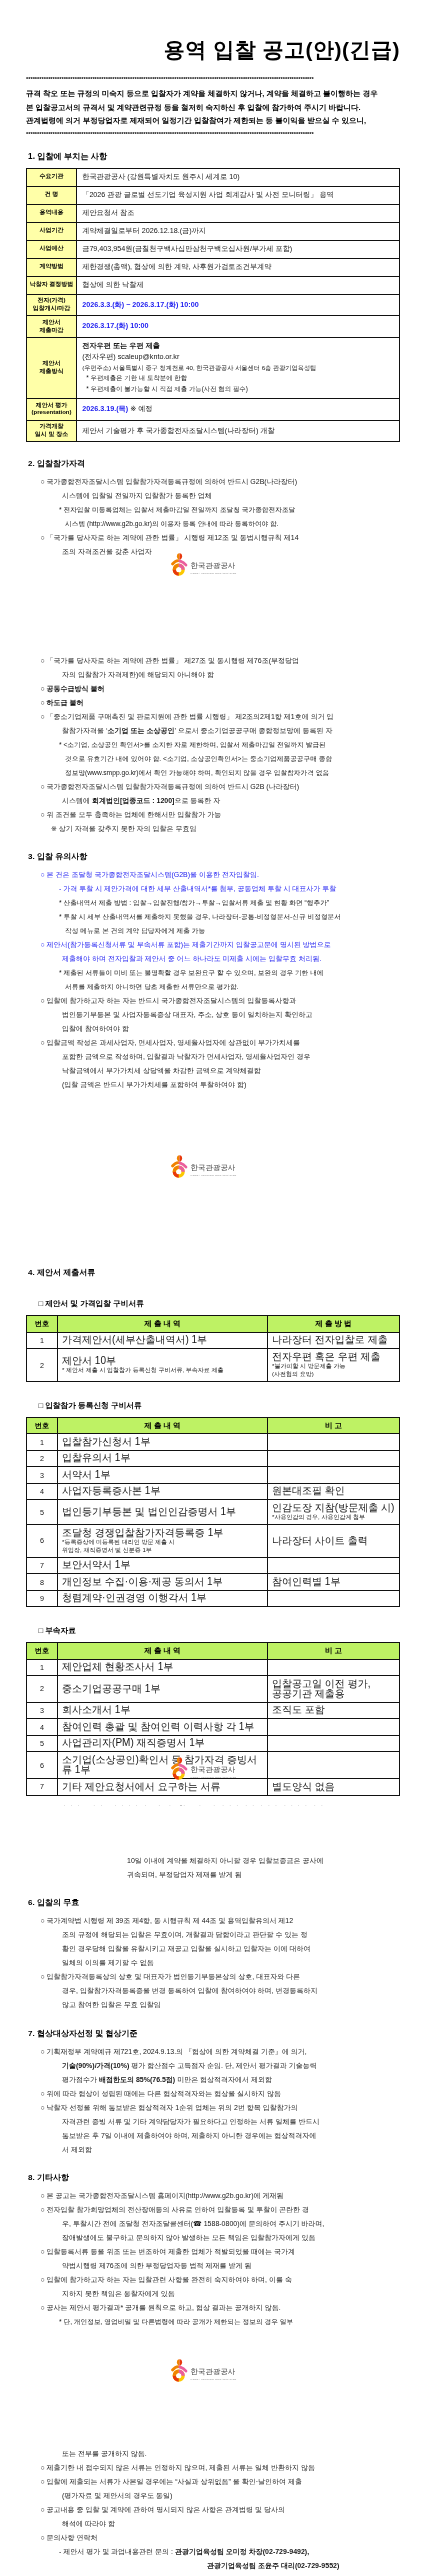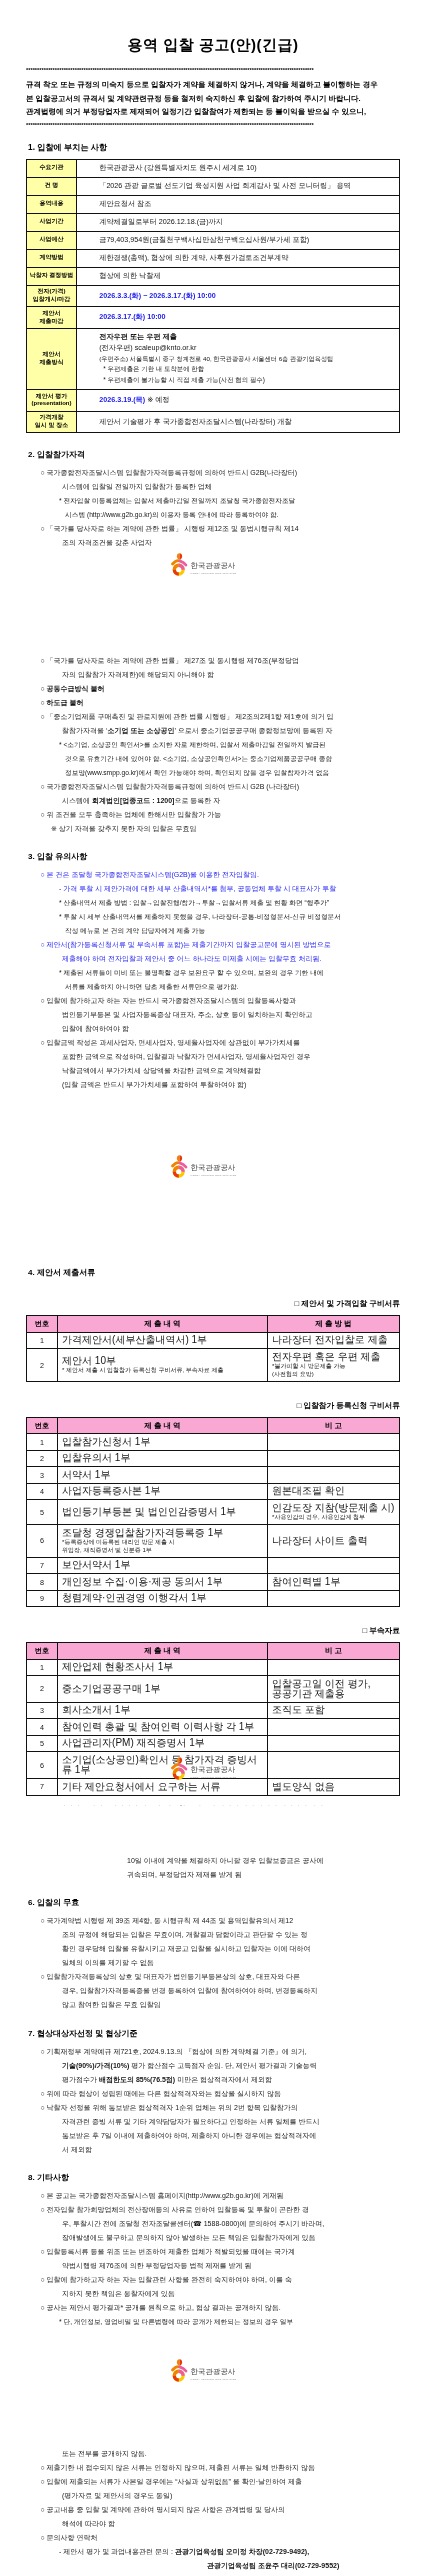--- a/index.html
+++ b/index.html
@@ -3,57 +3,57 @@
 <meta charset="utf-8">
 <style>
   html,body{margin:0;padding:0;background:#ffffff;}
   .canvas{position:relative;width:426px;height:3009px;background:#fff;
     font-family:"Liberation Sans","DejaVu Sans",sans-serif;color:#141414;}
   .page{position:relative;width:426px;height:602px;box-sizing:border-box;
     padding-left:26px;padding-right:26px;overflow:hidden;}
   .pg1{padding-top:36px;} .pg2{padding-top:52px;} .pg3{padding-top:48px;}
   .pg4{padding-top:48px;} .pg5{padding-top:39px;}
 
-  .doc-title{margin:0 0 12.4px 0;text-align:center;font-size:15px;font-weight:700;letter-spacing:0.5px;color:#000;}
+  .doc-title{margin:0 0 12.4px 0;text-align:right;font-size:21px;font-weight:700;letter-spacing:0.5px;color:#000;}
   .divider{font-size:5.7px;font-weight:700;line-height:7.7px;white-space:nowrap;overflow:hidden;color:#000;margin:3.1px 0;}
   .notice p{margin:0;font-size:7.5px;font-weight:700;line-height:13.4px;color:#000;}
 
   .h1{margin:12.4px 0 5.2px 2.1px;font-size:8.2px;font-weight:700;color:#000;}
 
   
   .ov{border-collapse:collapse;border:1.5px solid #111;margin-top:6.2px;width:374px;table-layout:fixed;}
   .ov th{background:#ffffa8;width:47px;border:0.8px solid #111;padding:2.6px 1px;
     font-size:6px;font-weight:700;text-align:center;white-space:pre-line;line-height:7.7px;color:#000;}
   .ov td{border:0.8px solid #111;padding:3.1px 5.2px;vertical-align:middle;}
-  .ov-line{font-size:7.2px;line-height:10.8px;color:#141414;margin-left:17px;}
+  .ov-line{font-size:7.2px;line-height:10.8px;color:#141414;}
   .ov-line[data-style~="bold"]{font-weight:700;}
   .ov-line[data-style~="small"]{font-size:6.2px;}
   .ov-line[data-style~="star"]{font-size:6.4px;padding-left:4.1px;}
   .ov-line[data-style~="blue"] span:first-child{color:#1a1af0;font-weight:600;}
   .ov-line .tail{color:#141414;}
 
   
   .ln{margin:0;font-size:7px;line-height:14px;font-weight:400;color:#161616;}
   .ln b{font-weight:700;}
   .ln[data-style~="h"]{font-size:8px;font-weight:700;margin-top:14.4px;margin-bottom:4.1px;padding-left:2.1px;color:#000;}
-  .ln[data-style~="sq"]{font-size:7.7px;font-weight:700;margin-top:17px;margin-bottom:4.1px;padding-left:12.4px;color:#000;text-align:right;}
+  .ln[data-style~="sq"]{font-size:7.7px;font-weight:700;margin-top:17px;margin-bottom:4.1px;padding-left:12.4px;color:#000;}
   .ln[data-style~="b"]{padding-left:14.4px;}
   .ln[data-style~="w"]{padding-left:36px;}
   .ln[data-style~="s"]{padding-left:33px;font-size:6.7px;}
   .ln[data-style~="sw"]{padding-left:39px;font-size:6.7px;}
   .ln[data-style~="n"]{padding-left:25px;}
   .ln[data-style~="d"]{padding-left:33px;}
   .ln[data-style~="c196"]{padding-left:101px;}
   .ln[data-style~="c352"]{padding-left:181px;}
   .ln[data-style~="blue"]{color:#1a1af0;}
 
   
   .dt{border-collapse:collapse;border:1.5px solid #111;width:374px;margin:2.1px 0 1px;table-layout:fixed;}
   .dt th,.dt td{border:0.8px solid #111;}
-  .dt thead th{background:#f9a8d4;font-size:7.5px;font-weight:700;text-align:center;padding:2.6px 1px;color:#000;}
+  .dt thead th{background:#bef264;font-size:7.5px;font-weight:700;text-align:center;padding:2.6px 1px;color:#000;}
   .dt td{padding:2.6px 4.1px;vertical-align:middle;}
   .dt .c-no{width:28px;text-align:center;font-size:7.2px;}
   .dt .c-note{width:129px;}
   .cell-ln{font-size:10px;line-height:10.3px;color:#141414;}
   .cell-ln[data-style~="sub"]{font-size:6px;line-height:8.2px;}
 
   .logo-footer{position:absolute;left:0;right:16px;bottom:25px;display:flex;justify-content:center;}
   .kto{width:68px;height:25px;}
 </style>
 </head>

